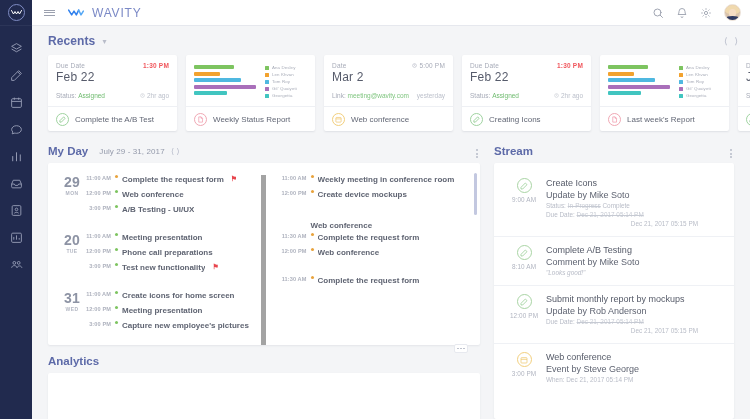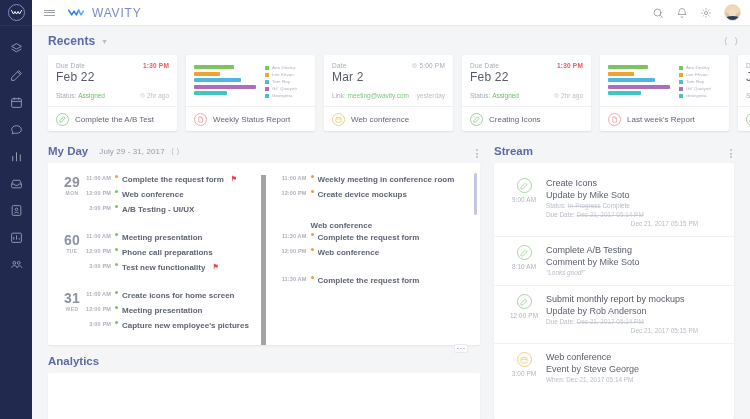--- a/index.html
+++ b/index.html
@@ -585,21 +585,21 @@
                     </div>
                   <div class="event">
                       <span class="ev-time">3:00 PM</span>
                       <span class="ev-dot" style="background:#7dc460"></span>
                       <span class="ev-txt">A/B Testing - UI/UX</span>
                     </div>
                 </div>
               </div>
               <div class="day-block">
                 <div class="day-num">
-                  <div class="n">60</div>
+                  <div class="n">20</div>
                   <div class="w">TUE</div>
                 </div>
                 <div class="events">
                   <div class="event">
                       <span class="ev-time">11:00 AM</span>
                       <span class="ev-dot" style="background:#7dc460"></span>
                       <span class="ev-txt">Meeting presentation</span>
                     </div>
                   <div class="event">
                       <span class="ev-time">12:00 PM</span>

